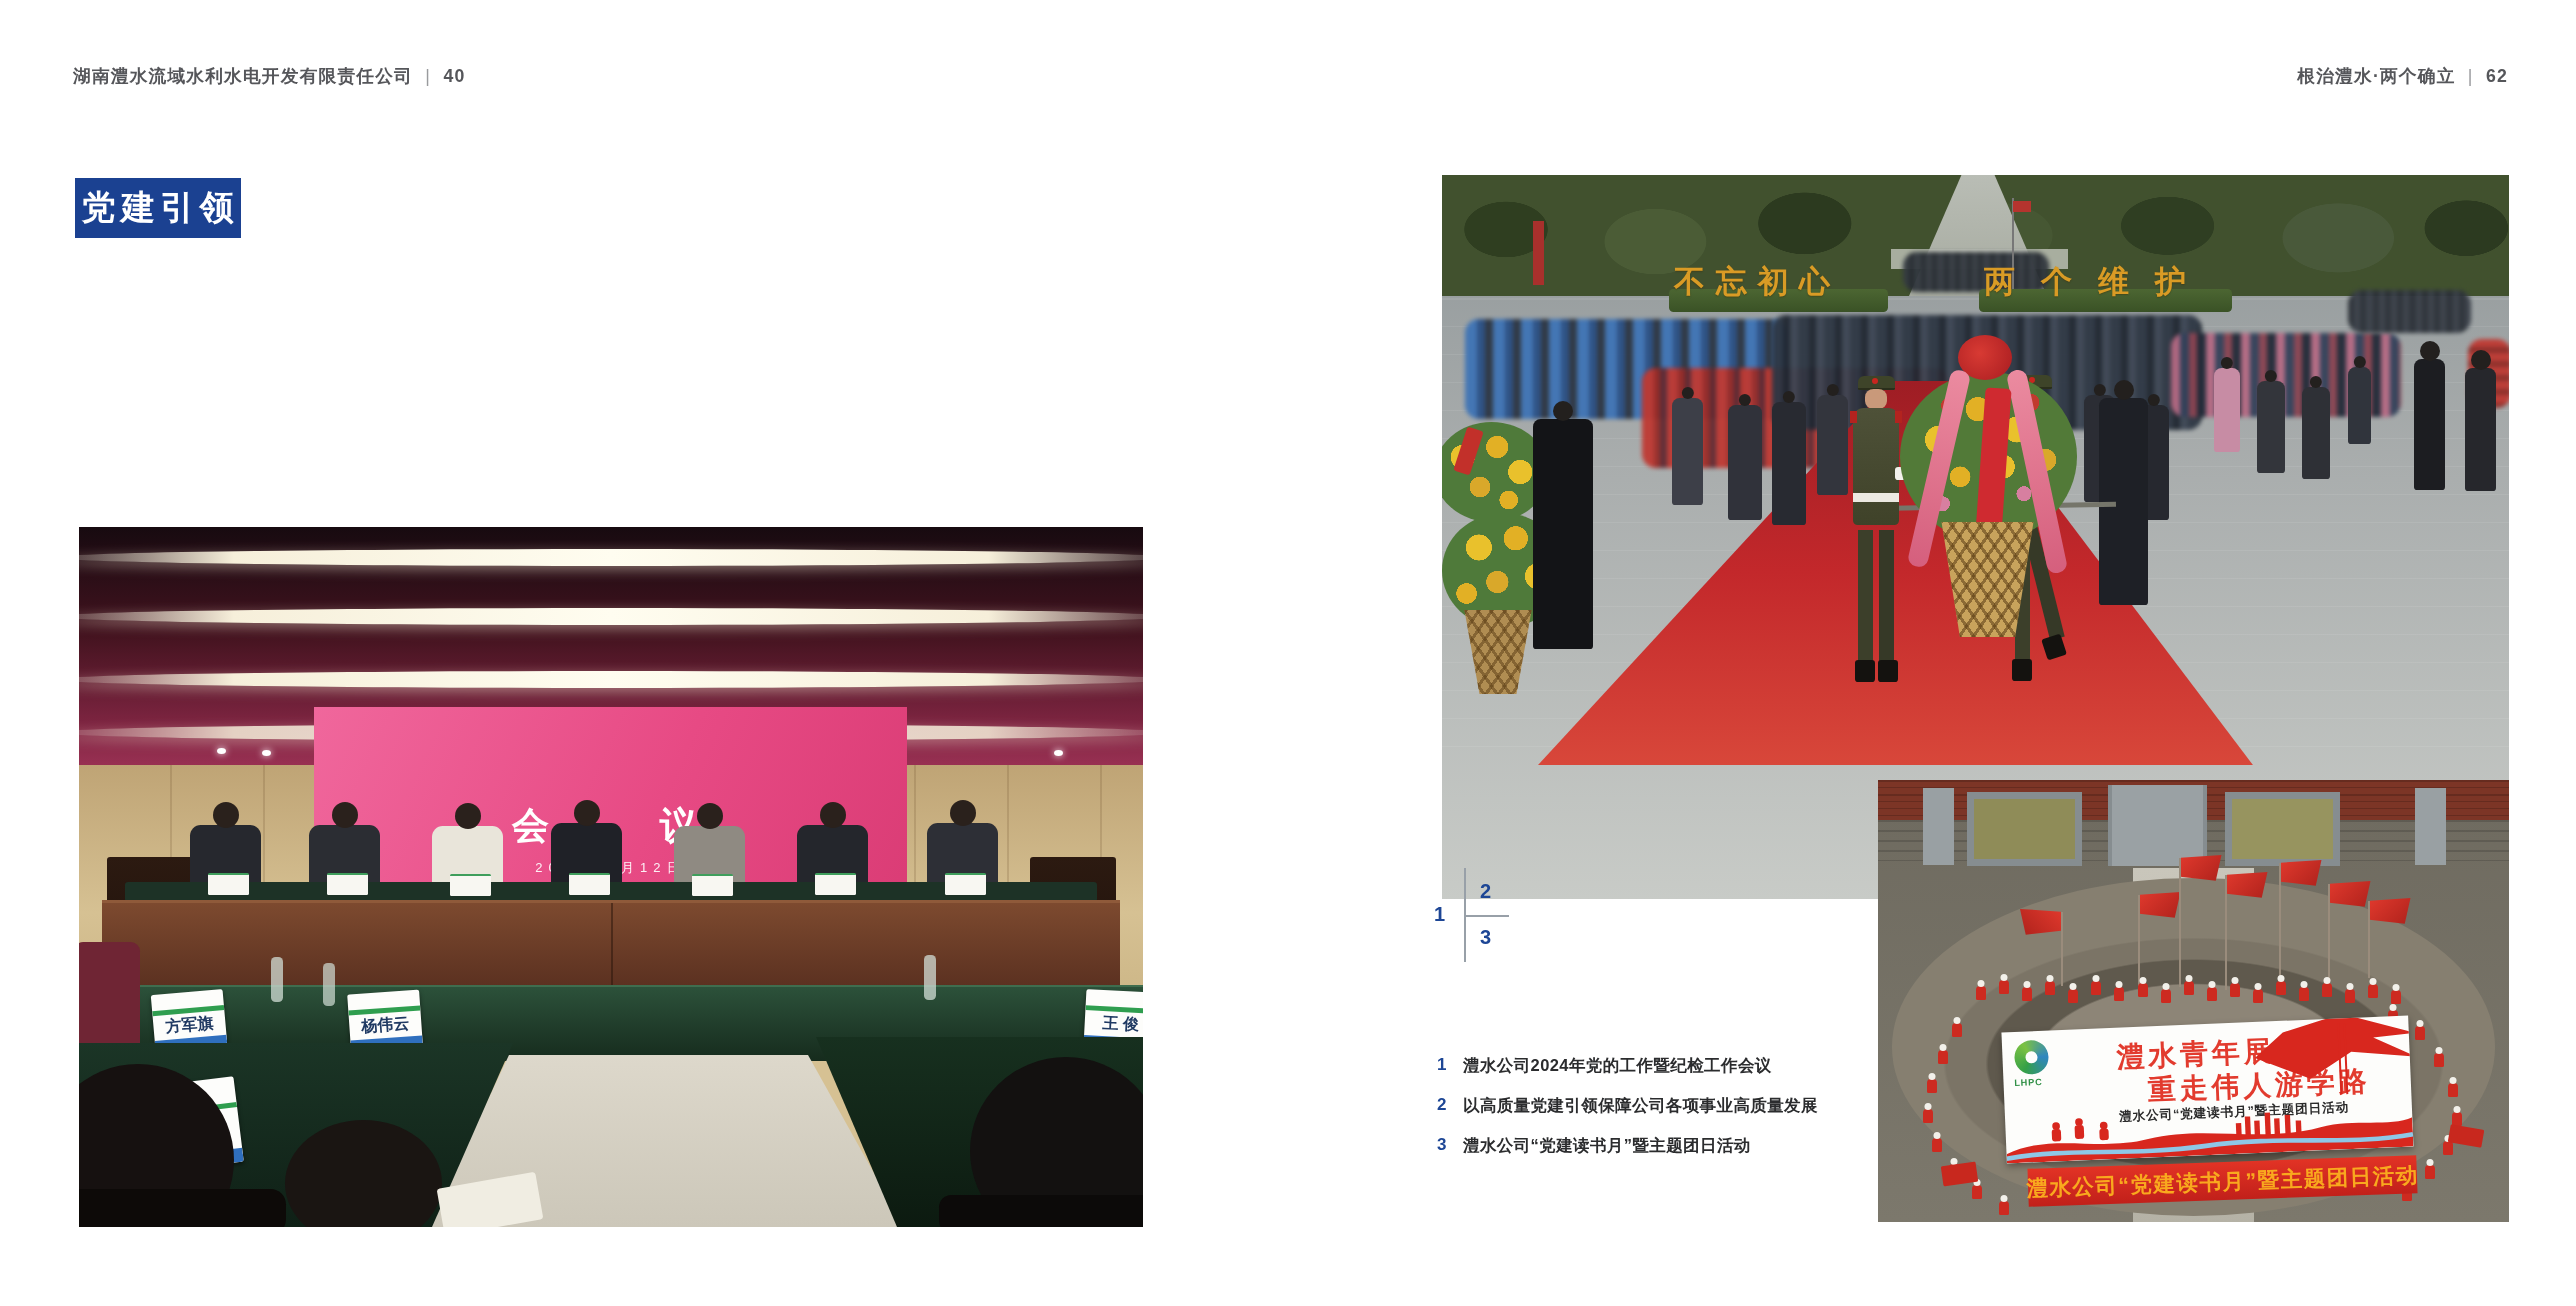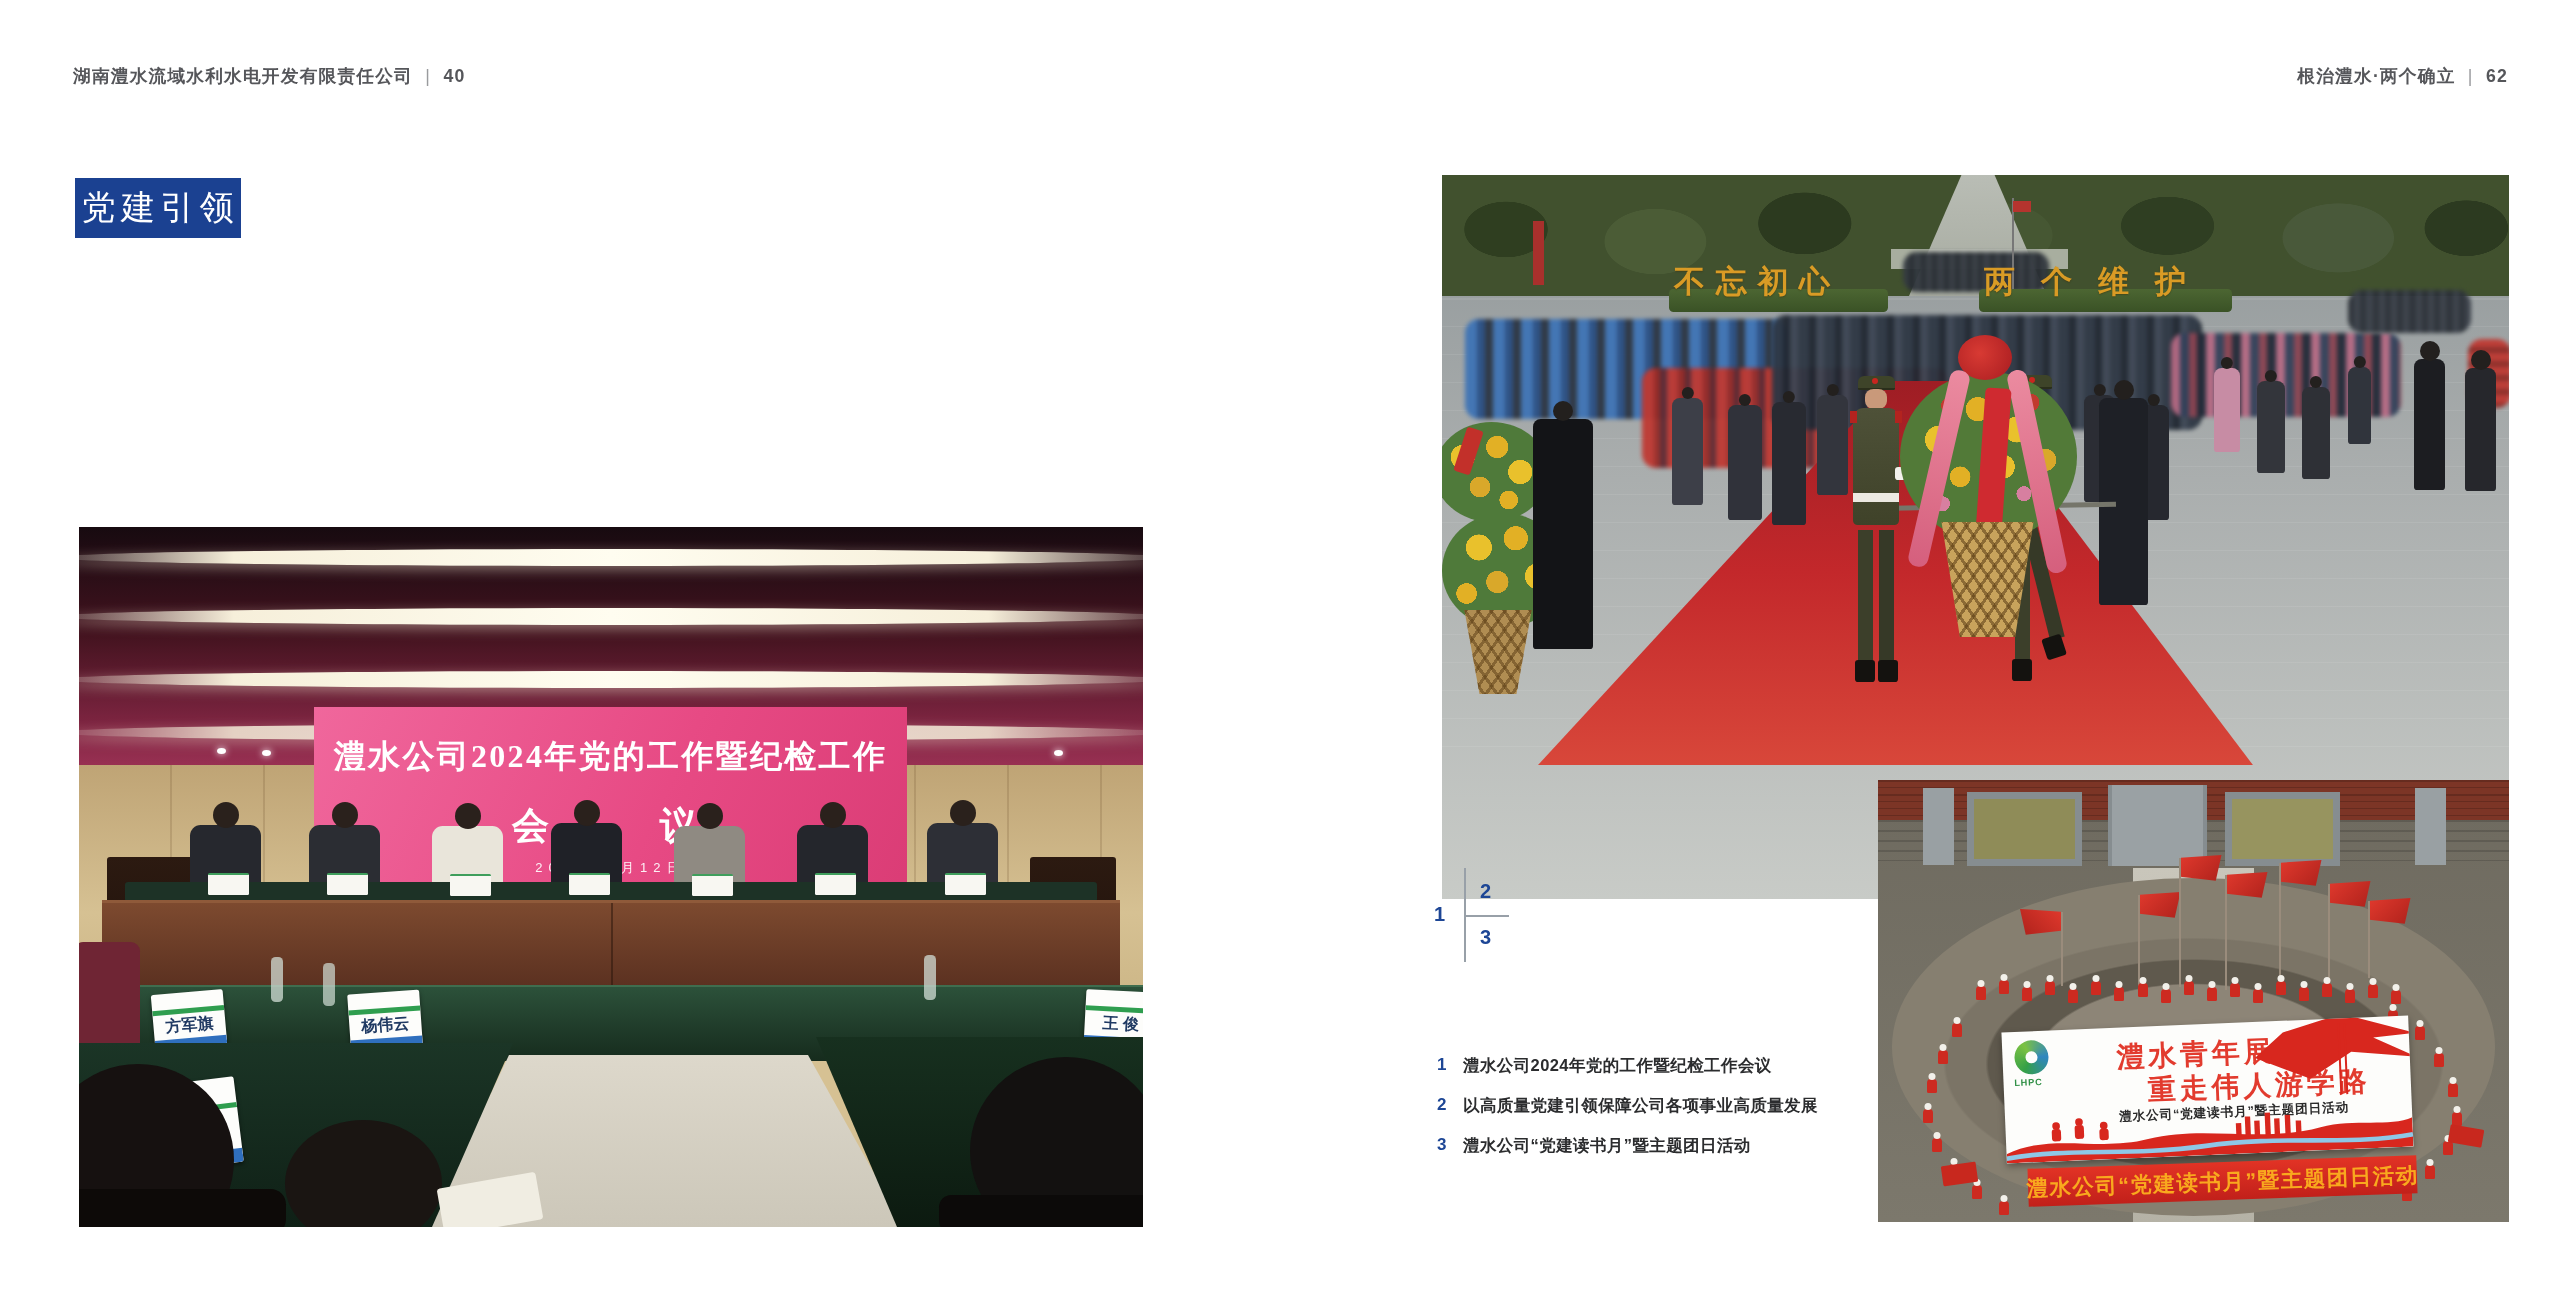--- a/index.html
+++ b/index.html
@@ -8,21 +8,21 @@
   .abs{position:absolute}
   .photo{position:absolute;overflow:hidden;background:#888}
 
   
   .hdr{position:absolute;top:64px;font-size:17.7px;font-weight:bold;color:#55565a;letter-spacing:1.2px;white-space:nowrap}
   .hdr .pipe{color:#9a9b9e;font-weight:400;margin:0 12.3px}
   .hdr-right{right:68px;text-align:right}
 
   
   .badge{position:absolute;left:75px;top:178px;width:166px;height:60px;background:#1b4191;color:#fff;
-         font-size:34px;font-weight:normal;letter-spacing:5.4px;display:flex;align-items:center;justify-content:center;padding-left:4.6px;box-sizing:border-box}
+         font-size:34px;font-weight:bold;letter-spacing:5.4px;display:flex;align-items:center;justify-content:center;padding-left:4.6px;box-sizing:border-box}
 
   
   .para{position:absolute;left:475px;top:287px;width:674px;font-size:20px;line-height:40px;color:#221e1f;
         text-align:justify;text-indent:2em;font-weight:600;letter-spacing:0.4px}
 
   
   .fig{position:absolute;border-radius:7.7px 7.7px 3.1px 3.1px}
   .fig::before{content:"";position:absolute;top:-18.4px;left:50%;transform:translateX(-50%);width:20px;height:20px;border-radius:50%;background:#23201e}
   .fig.sm::before{width:12.3px;height:12.3px;top:-11.5px}
   .mp-p{position:absolute;border-radius:10.7px 10.7px 3.1px 3.1px}
@@ -90,21 +90,20 @@
       <div class="dlight" style="left:975px;top:223px"></div>
     </div>
 
     <div class="abs" style="left:0;top:238px;width:1064px;height:269px;background:linear-gradient(180deg,#bfa475,#d6c193 55%,#c9b282)">
       <div class="abs" style="inset:0;background:repeating-linear-gradient(90deg,transparent 0 91px,rgba(96,66,33,.18) 91px 93px)"></div>
     </div>
     <div class="abs" style="left:28px;top:330px;width:86px;height:163px;background:linear-gradient(180deg,#2c1a11,#1a0e08);border-radius:3.1px"></div>
     <div class="abs" style="left:951px;top:330px;width:86px;height:163px;background:linear-gradient(180deg,#2c1a11,#1a0e08);border-radius:3.1px"></div>
 
     <div class="abs" style="left:235px;top:180px;width:593px;height:253px;background:linear-gradient(115deg,#f0679c,#e74a84 55%,#d93b74)">
-      <div class="abs" style="left:0;top:28px;width:100%;text-align:center;color:#fff;font-size:32px;font-weight:bold;letter-spacing:2.3px;font-family:'Liberation Serif','DejaVu Serif',serif">澧水公司2024年党的工作暨纪检工作</div>
       <div class="abs" style="left:0;top:94px;width:100%;text-align:center;color:#fff;font-size:37px;font-weight:bold;letter-spacing:12.3px;font-family:'Liberation Serif','DejaVu Serif',serif">会　　议</div>
       <div class="abs" style="left:0;top:152px;width:100%;text-align:center;color:rgba(255,255,255,.92);font-size:13px;letter-spacing:6.1px">2024年4月12日</div>
     </div>
 
     <div class="mp-p" style="left:111px;top:298px;width:71px;height:71px;background:#26282e"></div>
     <div class="mp-p" style="left:230px;top:298px;width:71px;height:71px;background:#2b2d33"></div>
     <div class="mp-p" style="left:353px;top:299px;width:71px;height:69px;background:#e9e5da"></div>
     <div class="mp-p" style="left:472px;top:296px;width:71px;height:72px;background:#1f2127"></div>
     <div class="mp-p" style="left:595px;top:299px;width:71px;height:69px;background:#8f8a82"></div>
     <div class="mp-p" style="left:718px;top:298px;width:71px;height:71px;background:#24262c"></div>

